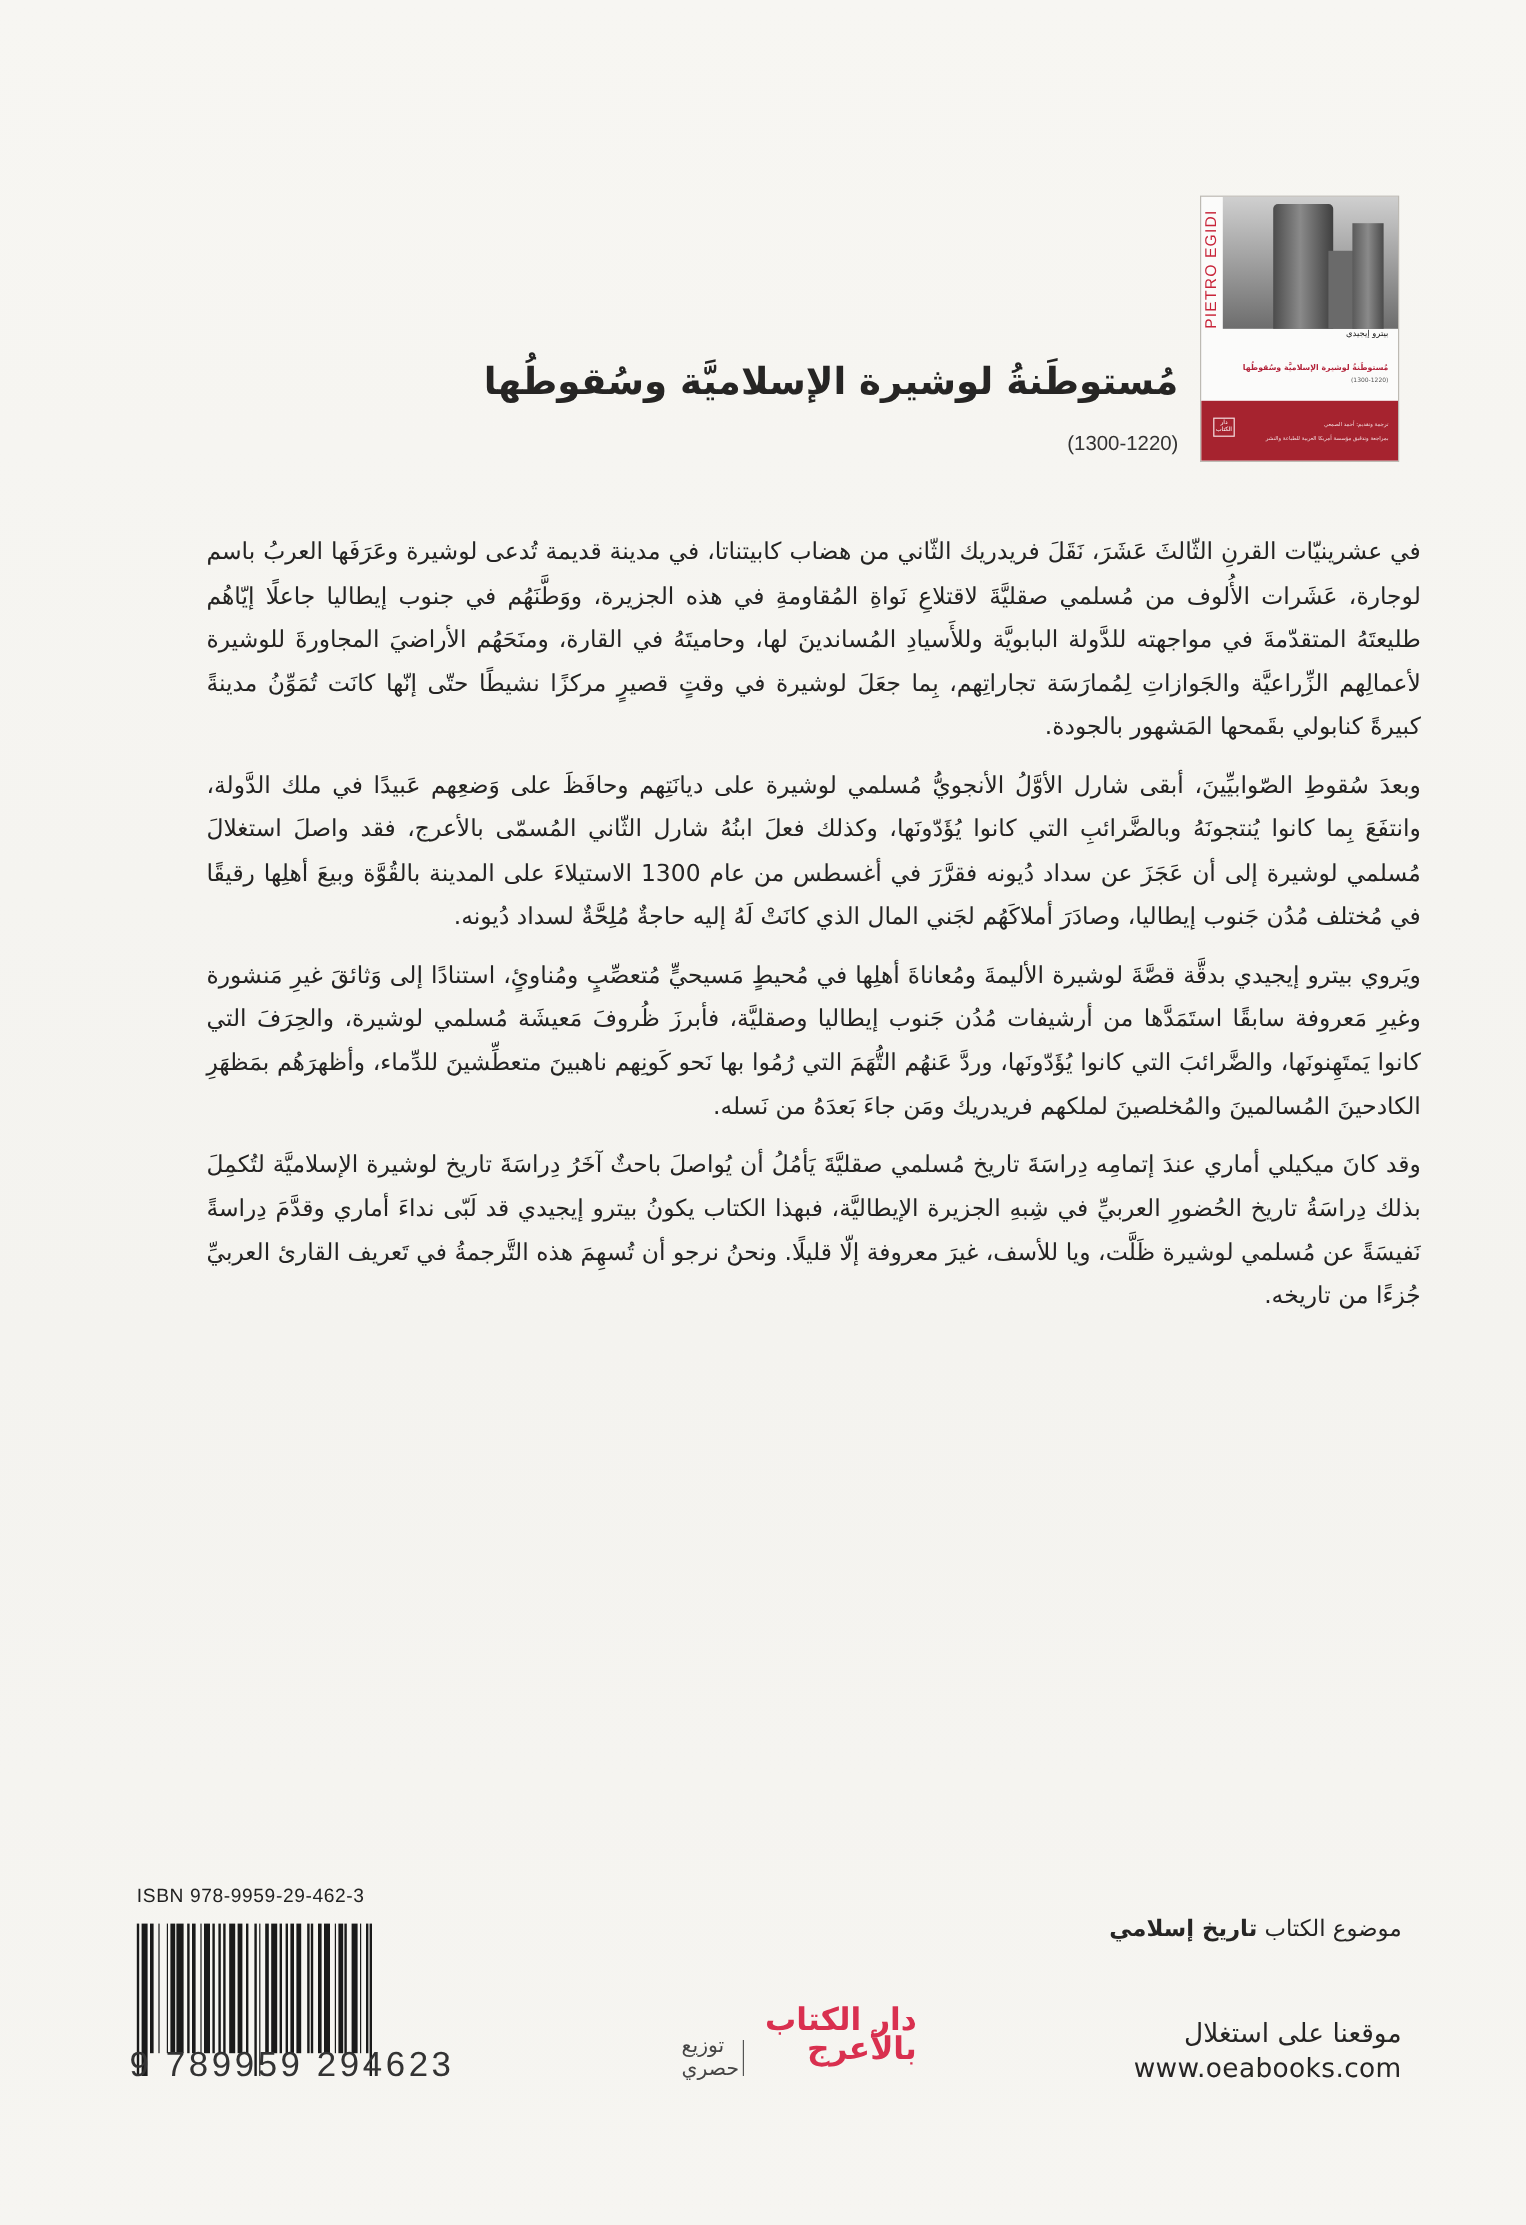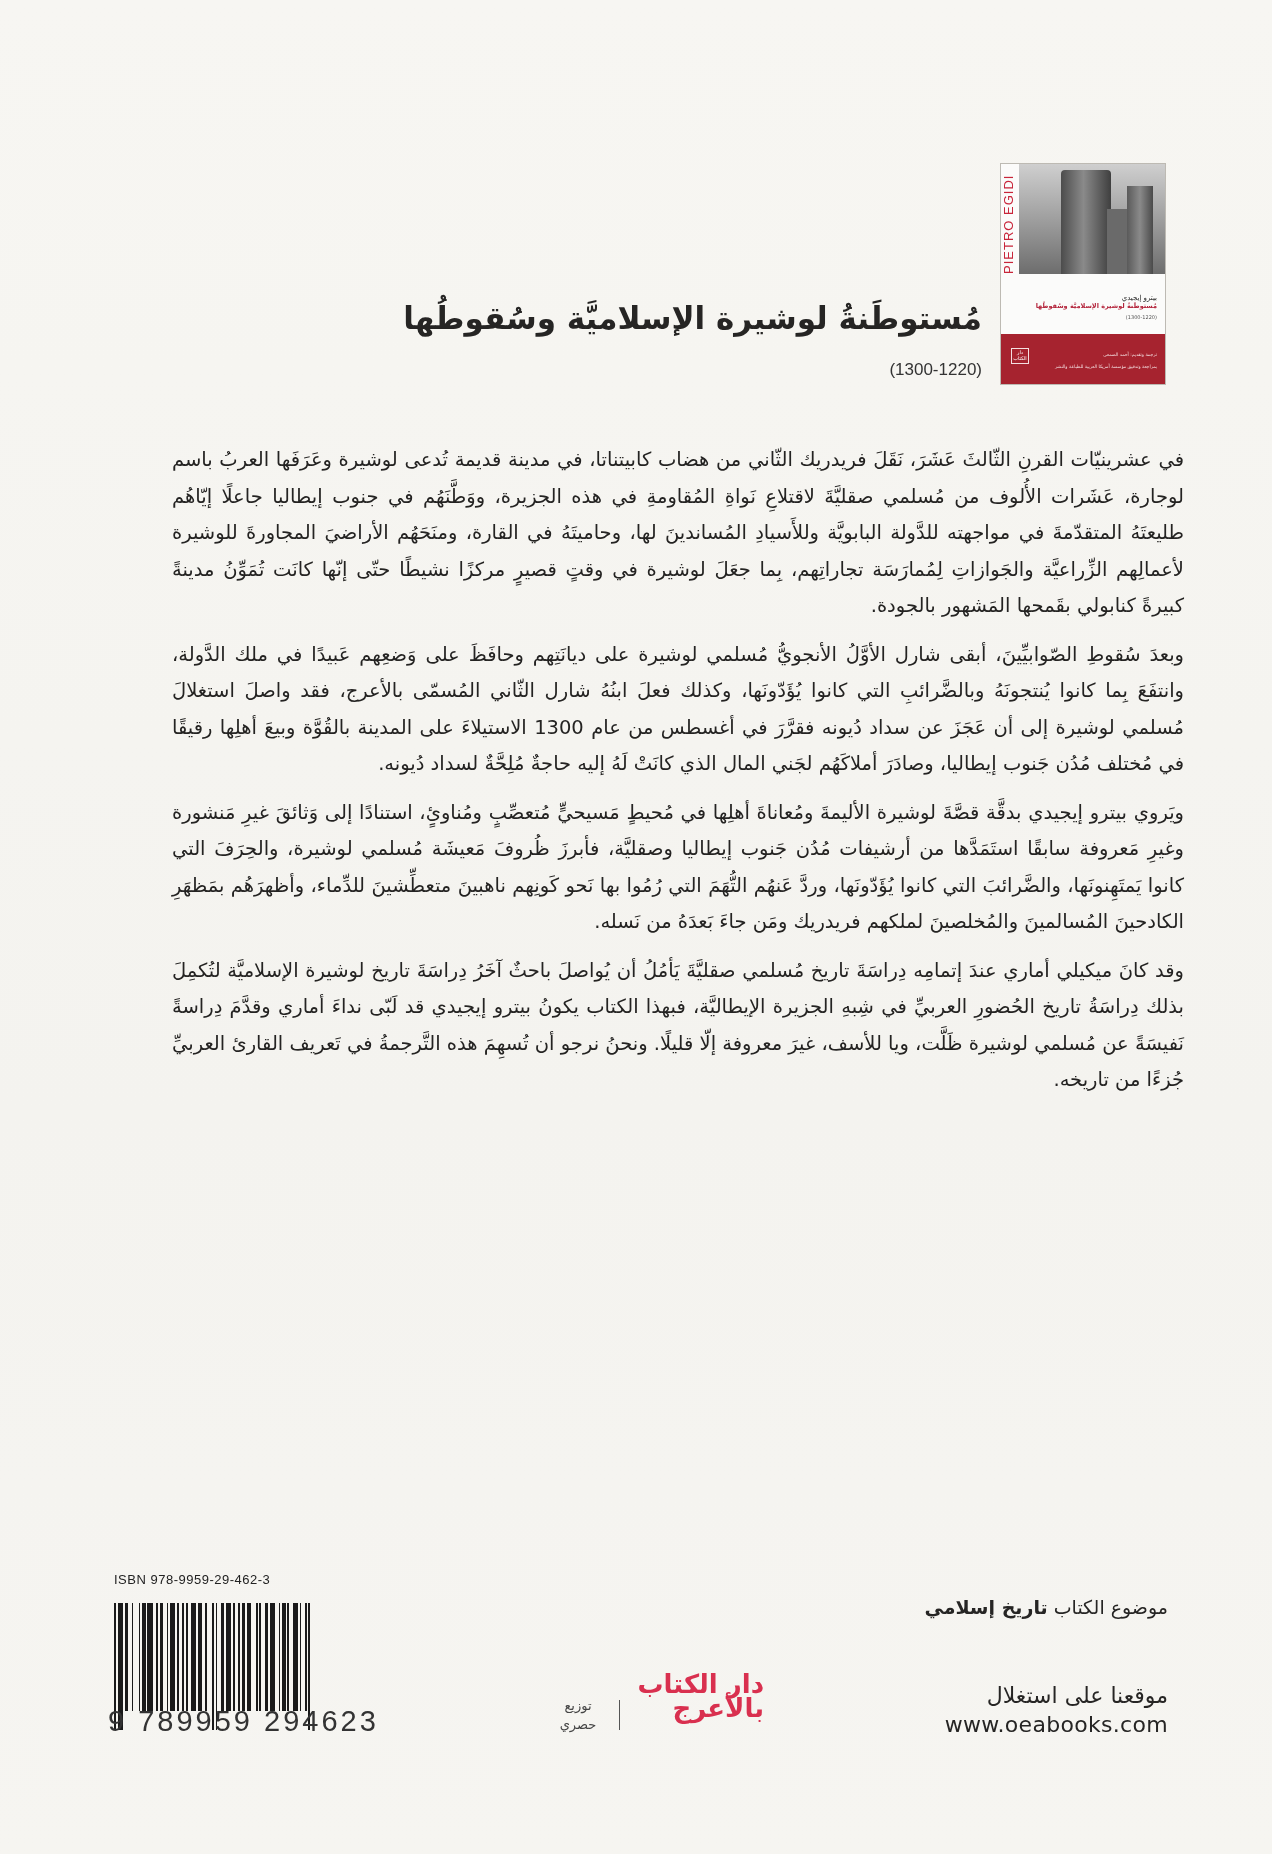--- a/index.html
+++ b/index.html
@@ -28,21 +28,21 @@
     background: linear-gradient(90deg, #4c4c4c, #8a8a8a 45%, #3f3f3f); border-radius: 4px 4px 0 0; }
   .tower2 { position: absolute; left: 108px; top: 22px; width: 26px; height: 88px;
     background: linear-gradient(90deg, #5a5a5a, #8a8a8a, #4a4a4a); }
   .wall { position: absolute; left: 88px; top: 45px; width: 24px; height: 65px; background: #6a6a6a; }
   .cover-vert {
     position: absolute; left: 0; top: 0; width: 18px; height: 110px;
     writing-mode: vertical-rl; transform: rotate(180deg);
     color: #c8253a; font-size: 13px; letter-spacing: 1px;
     font-family: "Liberation Sans", sans-serif; text-align: left;
   }
-  .cover-author { position: absolute; right: 8px; top: 130px; font-size: 7px; color: #222; direction: rtl; }
+  .cover-author { position: absolute; right: 8px; top: 110px; font-size: 7px; color: #222; direction: rtl; }
   .cover-title { position: absolute; right: 8px; top: 138px; font-size: 6.5px; color: #b3233a; direction: rtl; font-weight: bold; }
   .cover-dates { position: absolute; right: 8px; top: 150px; font-size: 5px; color: #555; }
   .cover-band {
     position: absolute; left: 0; right: 0; top: 170px; bottom: 0;
     background: #a6232f;
   }
   .cover-band-line { position: absolute; right: 8px; font-size: 4.5px; color: #f1d8da; direction: rtl; }
   .cover-logo { position: absolute; left: 10px; top: 14px; width: 16px; height: 14px; border: 1px solid #f5dfe1; font-size: 5px; color: #fff; text-align: center; }
 
   
@@ -62,21 +62,21 @@
     direction: rtl; text-align: justify; text-align-last: right;
     font-size: 19.5px; line-height: 36.5px; color: #242322;
     font-family: "DejaVu Sans", sans-serif;
     margin-left: 44px;
   }
   .body-text p { margin: 0 0 12px 0; }
 
   
   .isbn-label {
     position: absolute; left: 114px; top: 1572px;
-    font-size: 13px; color: #222; font-family: "Liberation Sans", sans-serif; letter-spacing: 0.5px;
+    font-size: 16px; color: #222; font-family: "Liberation Sans", sans-serif; letter-spacing: 0.5px;
   }
   .barcode {
     position: absolute; left: 114px; top: 1603px; width: 254px; height: 108px;
     display: flex; align-items: stretch;
   }
   .barcode span { display: block; background: #1a1a1a; height: 100%; }
   .barcode span.gap { background: transparent; }
   .barcode span.long { height: 118%; }
   .barcode-digits {
     position: absolute; left: 108px; top: 1705px;
@@ -85,22 +85,22 @@
   .pub-logo {
     position: absolute; left: 552px; top: 1672px; width: 212px; height: 70px;
   }
   .pub-main {
     position: absolute; right: 0; top: 0; direction: rtl; text-align: right;
     color: #d9304f; font-size: 26px; line-height: 24px; font-weight: bold;
     font-family: "DejaVu Sans", sans-serif;
   }
   .pub-sep { position: absolute; left: 67px; top: 28px; width: 1px; height: 30px; background: #555; }
   .pub-side {
-    position: absolute; left: 0; top: 24px; direction: rtl; text-align: center;
-    color: #444; font-size: 13px; line-height: 19px; width: 52px;
+    position: absolute; left: 16px; top: 24px; direction: rtl; text-align: left;
+    color: #444; font-size: 17px; line-height: 19px; width: 52px;
   }
   .subject {
     position: absolute; right: 104px; top: 1580px; direction: rtl;
     font-size: 19px; color: #262524; white-space: nowrap; margin-top: 16px;
   }
   .subject b { font-weight: bold; }
   .site-label {
     position: absolute; right: 104px; top: 1683px; direction: rtl;
     font-size: 22px; color: #262524;
   }

